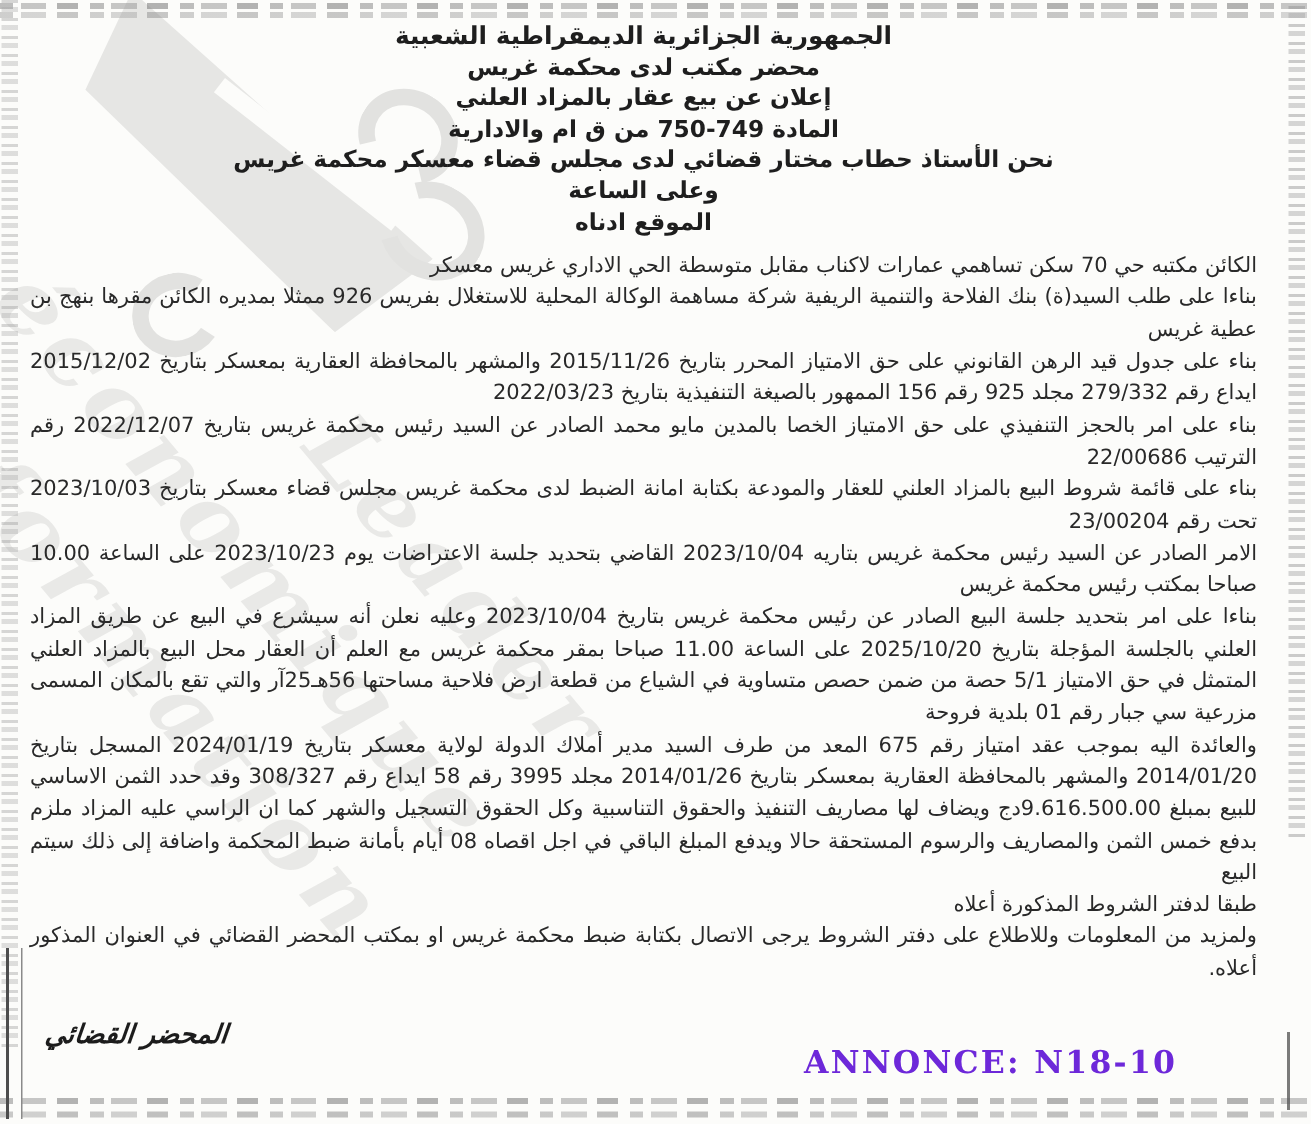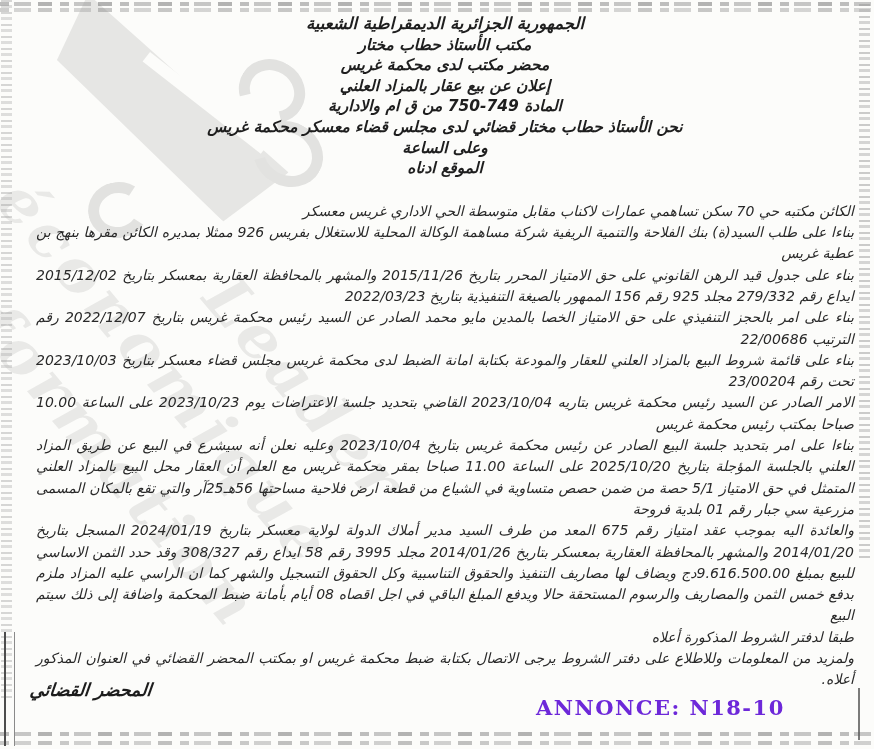--- a/index.html
+++ b/index.html
@@ -49,30 +49,29 @@
   .wm-curl-3{left:88px;top:182px;width:38px;height:34px;border-right-color:transparent;transform:rotate(-12deg);}
   .wm-text{
     position:absolute;left:120px;top:96px;z-index:1;
     transform:rotate(50deg);transform-origin:left top;
     font-family:"DejaVu Serif", serif;font-style:italic;font-weight:bold;
     font-size:62px;line-height:1.55;letter-spacing:6px;white-space:nowrap;
     color:rgba(70,70,70,0.10);
   }
   
   .doc{
-    position:absolute;left:36px;top:14px;width:818px;z-index:2;
+    position:absolute;left:20px;top:14px;width:818px;z-index:2;
     direction:rtl;
-    font-style:italic;
   }
   .hdr{
     text-align:center;font-weight:bold;font-size:15.5px;line-height:20.6px;
     color:#1e1e1e;letter-spacing:.2px;
   }
   .hdr-first{font-size:16.5px;}
-  .body-text{margin-top:22px;}
+  .body-text{margin-top:9px;}
   .body-text p{
     margin:0;font-size:14px;line-height:21.3px;text-align:justify;
     color:#292929;
   }
   .sig{
     position:absolute;left:30px;top:680px;z-index:3;
     font-weight:bold;font-style:italic;font-size:17.5px;color:#1c1c1c;
     transform:skewX(-6deg);
   }
   .annonce{
@@ -99,21 +98,20 @@
 <div class="wm-curl wm-curl-2"></div>
 <div class="wm-curl wm-curl-3"></div>
 <div class="wm-text">
   <div>Leader</div>
   <div>économique</div>
   <div>information</div>
 </div>
 
 <div class="doc">
   <div class="hdr hdr-first">الجمهورية الجزائرية الديمقراطية الشعبية</div>
-  <div class="hdr">مكتب الأستاذ حطاب مختار</div>
   <div class="hdr">محضر مكتب لدى محكمة غريس</div>
   <div class="hdr">إعلان عن بيع عقار بالمزاد العلني</div>
   <div class="hdr">المادة 749-750 من ق ام والادارية</div>
   <div class="hdr">نحن الأستاذ حطاب مختار قضائي لدى مجلس قضاء معسكر محكمة غريس</div>
   <div class="hdr">وعلى الساعة</div>
   <div class="hdr">الموقع ادناه</div>
 
   <div class="body-text">
     <p>الكائن مكتبه حي 70 سكن تساهمي عمارات لاكناب مقابل متوسطة الحي الاداري غريس معسكر</p>
     <p>بناءا على طلب السيد(ة) بنك الفلاحة والتنمية الريفية شركة مساهمة الوكالة المحلية للاستغلال بفريس 926 ممثلا بمديره الكائن مقرها بنهج بن عطية غريس</p>

